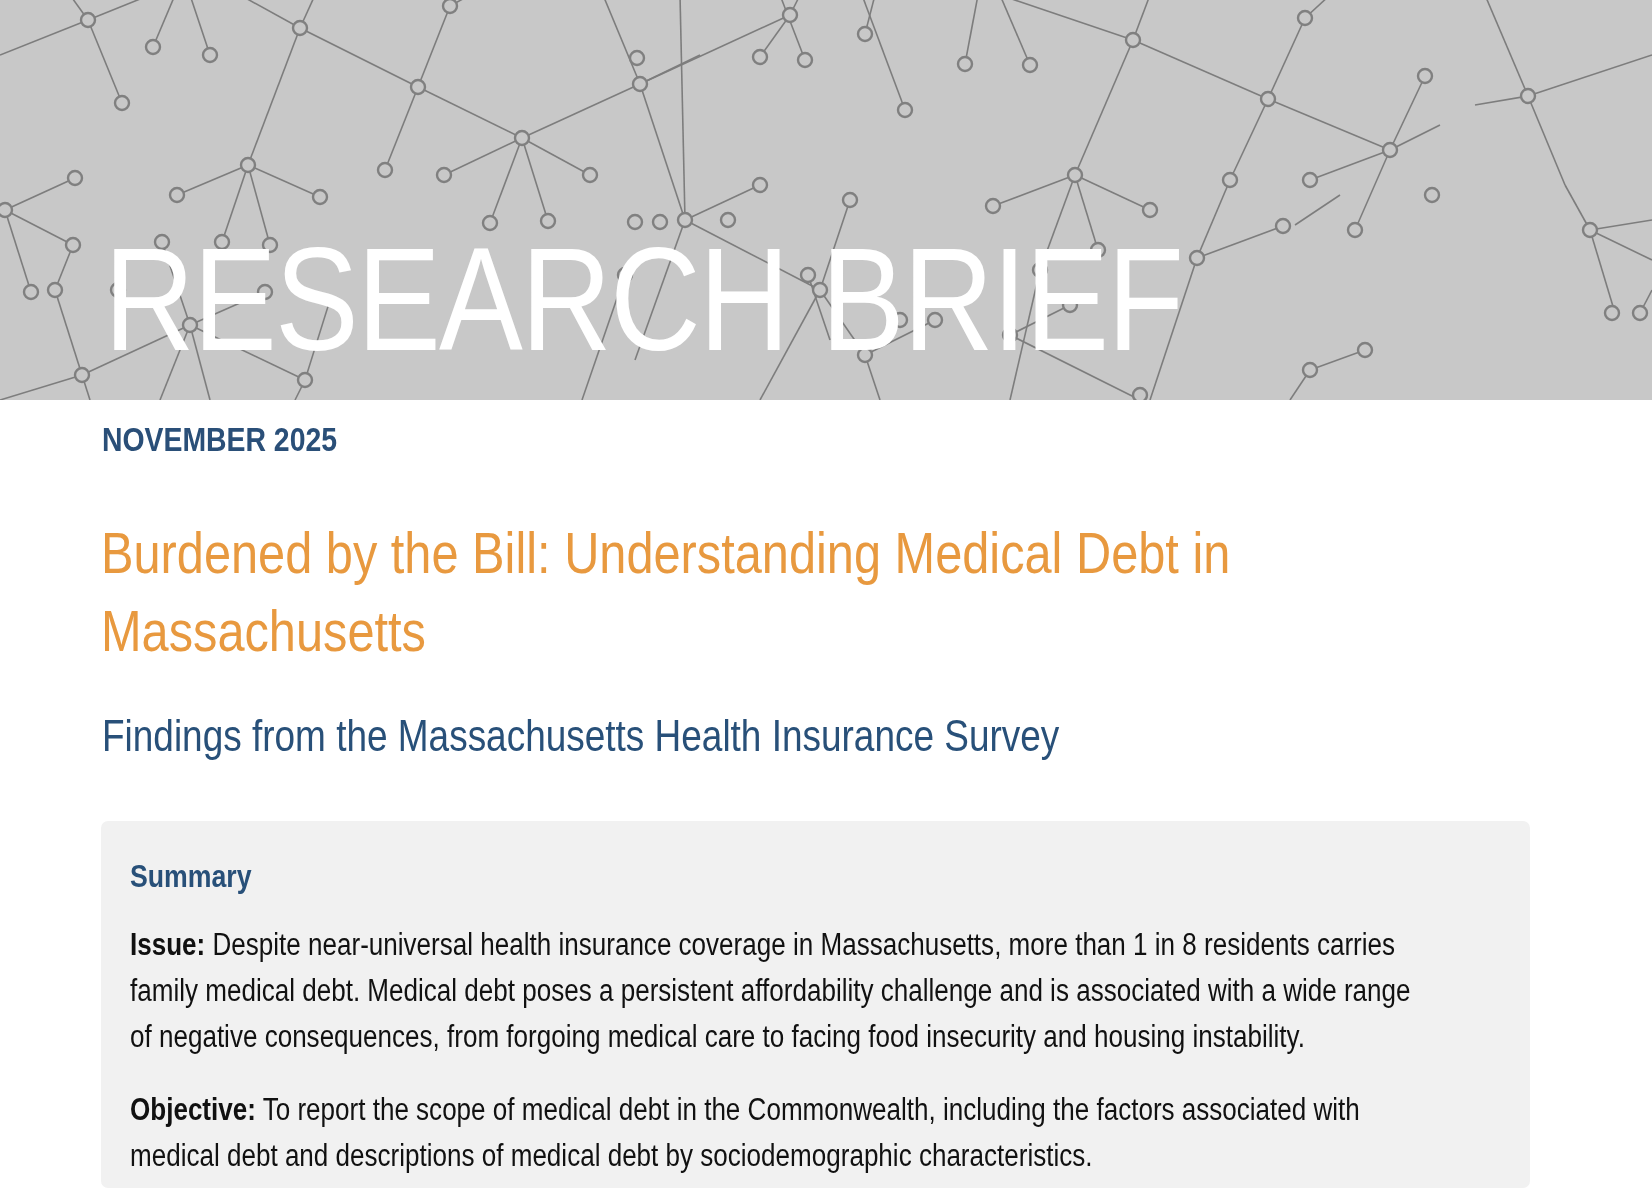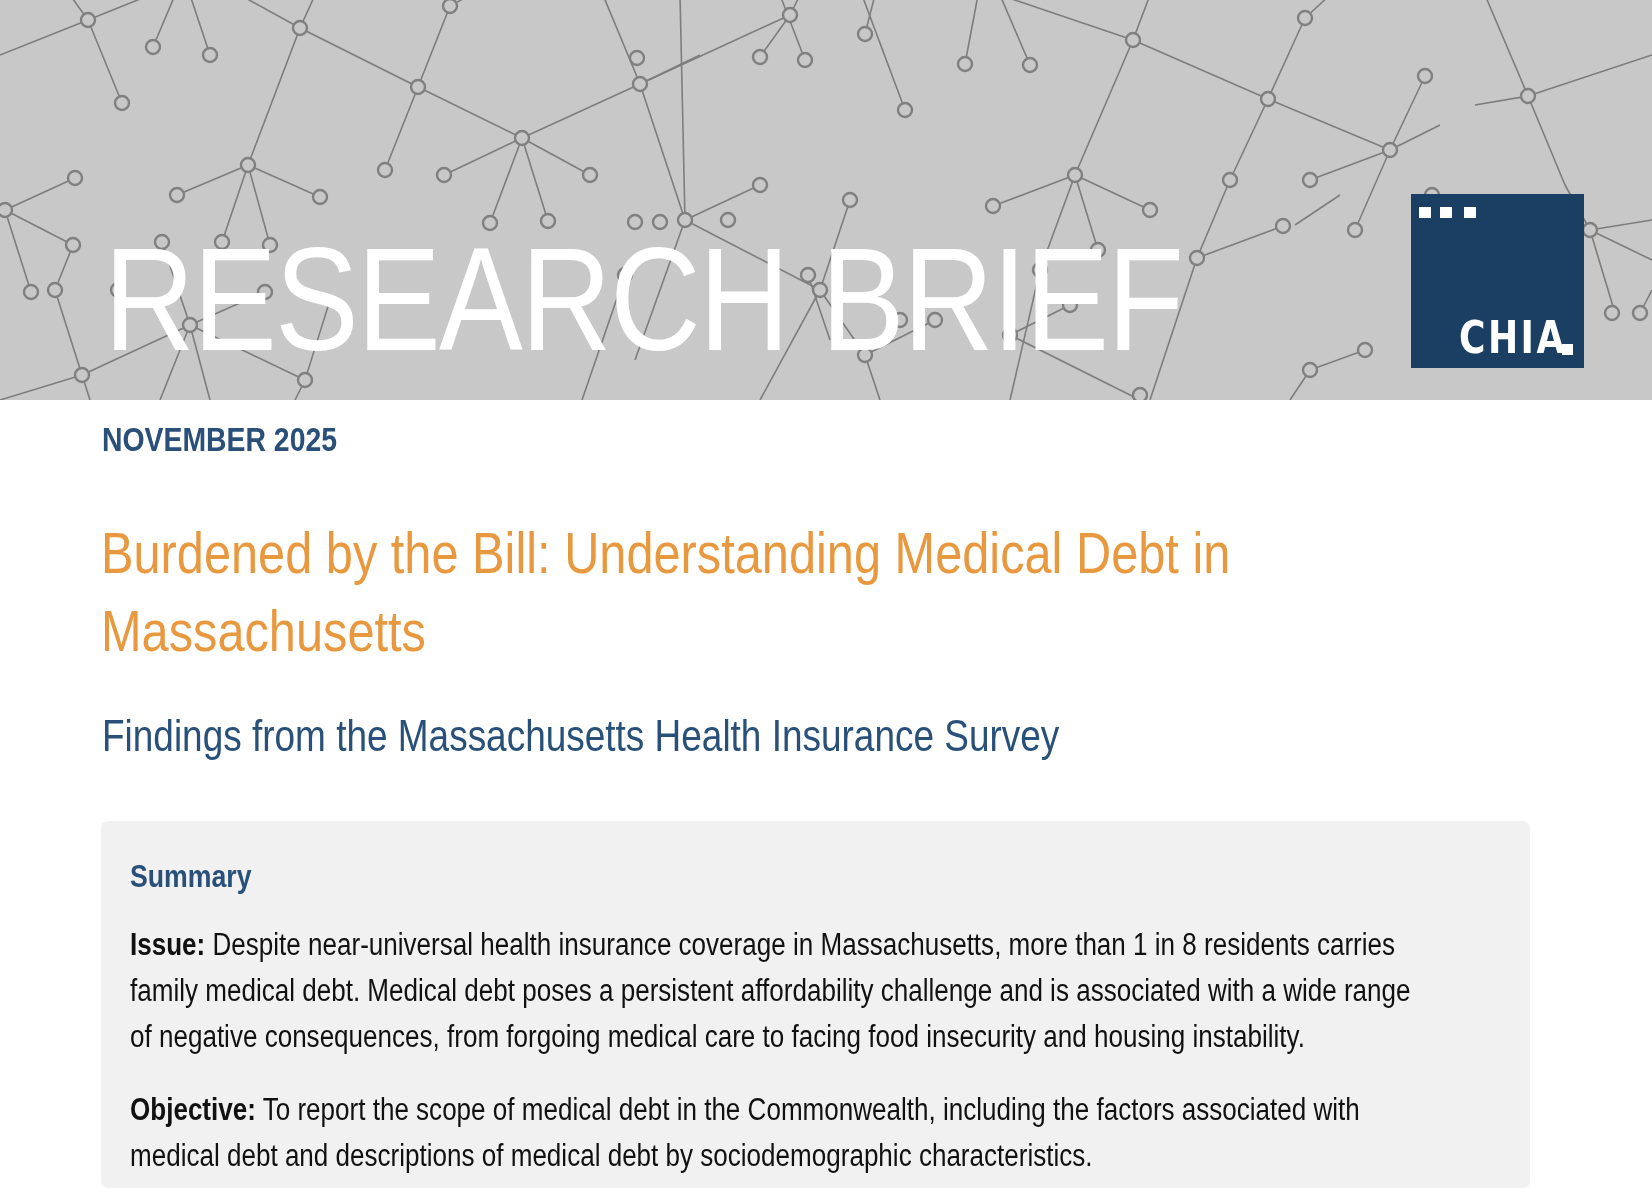--- a/index.html
+++ b/index.html
@@ -338,27 +338,20 @@
       <circle cx="1612" cy="313" r="7"></circle>
       <circle cx="1640" cy="313" r="7"></circle>
       <circle cx="1310" cy="370" r="7"></circle>
       <circle cx="1365" cy="350" r="7"></circle>
       <circle cx="1432" cy="195" r="7"></circle>
     </g>
   </svg>
 
   <div class="banner-title">RESEARCH BRIEF</div>
 
-  <div class="logo-box">
-    <span class="logo-dot" style="left:8px;"></span>
-    <span class="logo-dot" style="left:29px;"></span>
-    <span class="logo-dot" style="left:53px;"></span>
-    <span class="logo-text">CHIA</span>
-    <span class="logo-period"></span>
-  </div>
 </div>
 
 <div class="date">NOVEMBER 2025</div>
 
 <h1 class="title" style="margin:0;font-weight:normal;">
   <span class="title-line">Burdened by the Bill: Understanding Medical Debt in</span>
   <span class="title-line">Massachusetts</span>
 </h1>
 
 <h2 class="subtitle" style="margin:0;font-weight:normal;">Findings from the Massachusetts Health Insurance Survey</h2>

